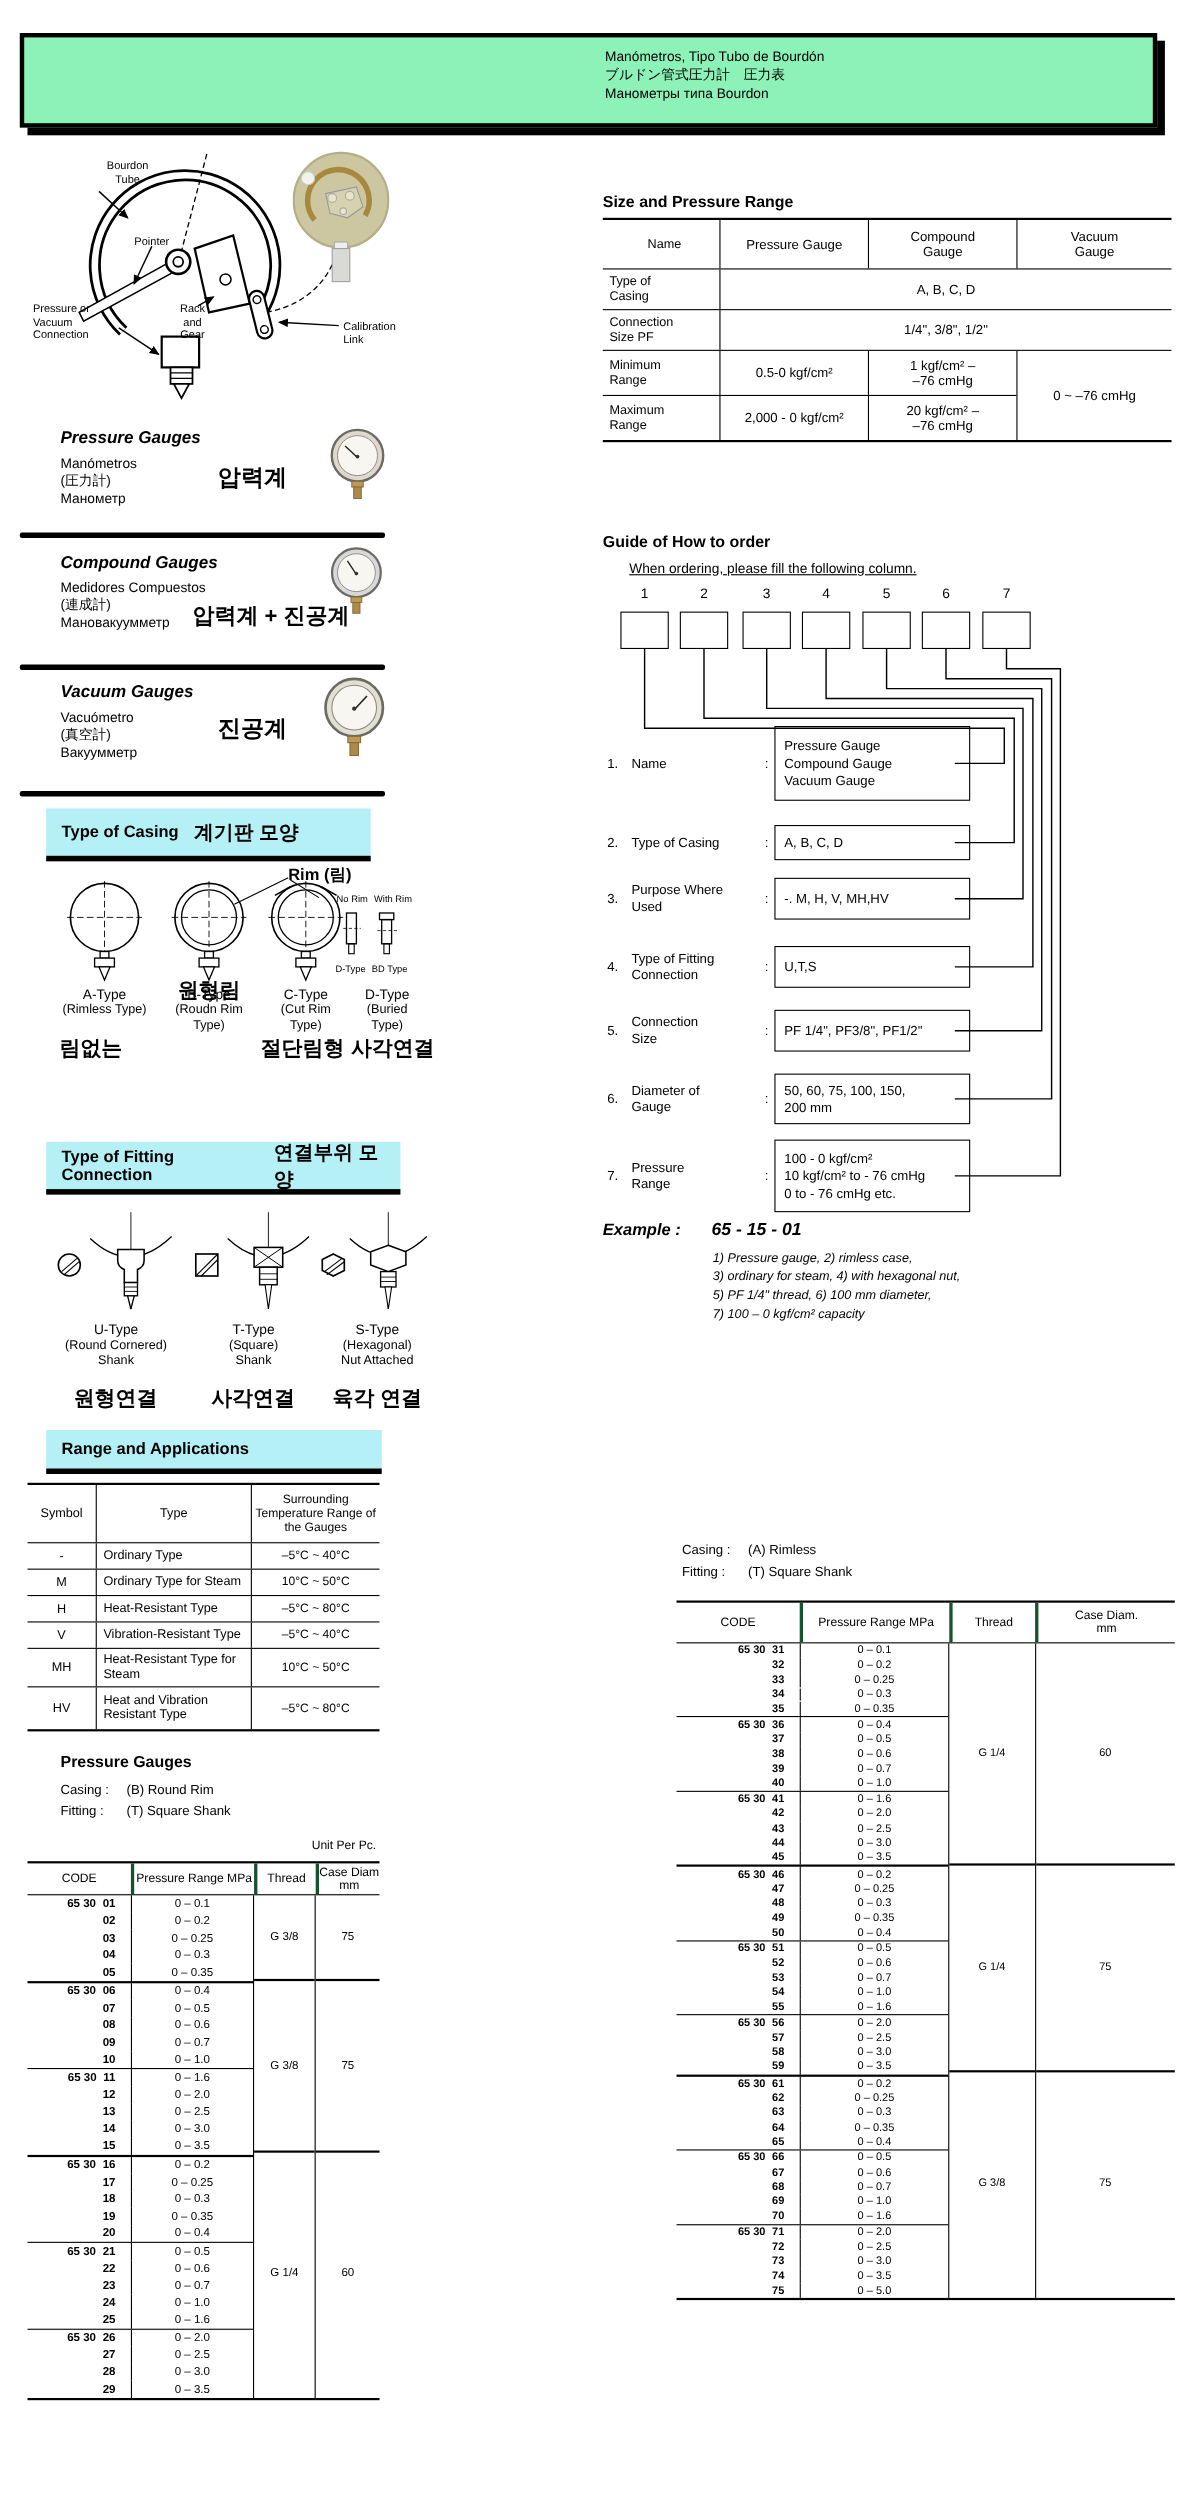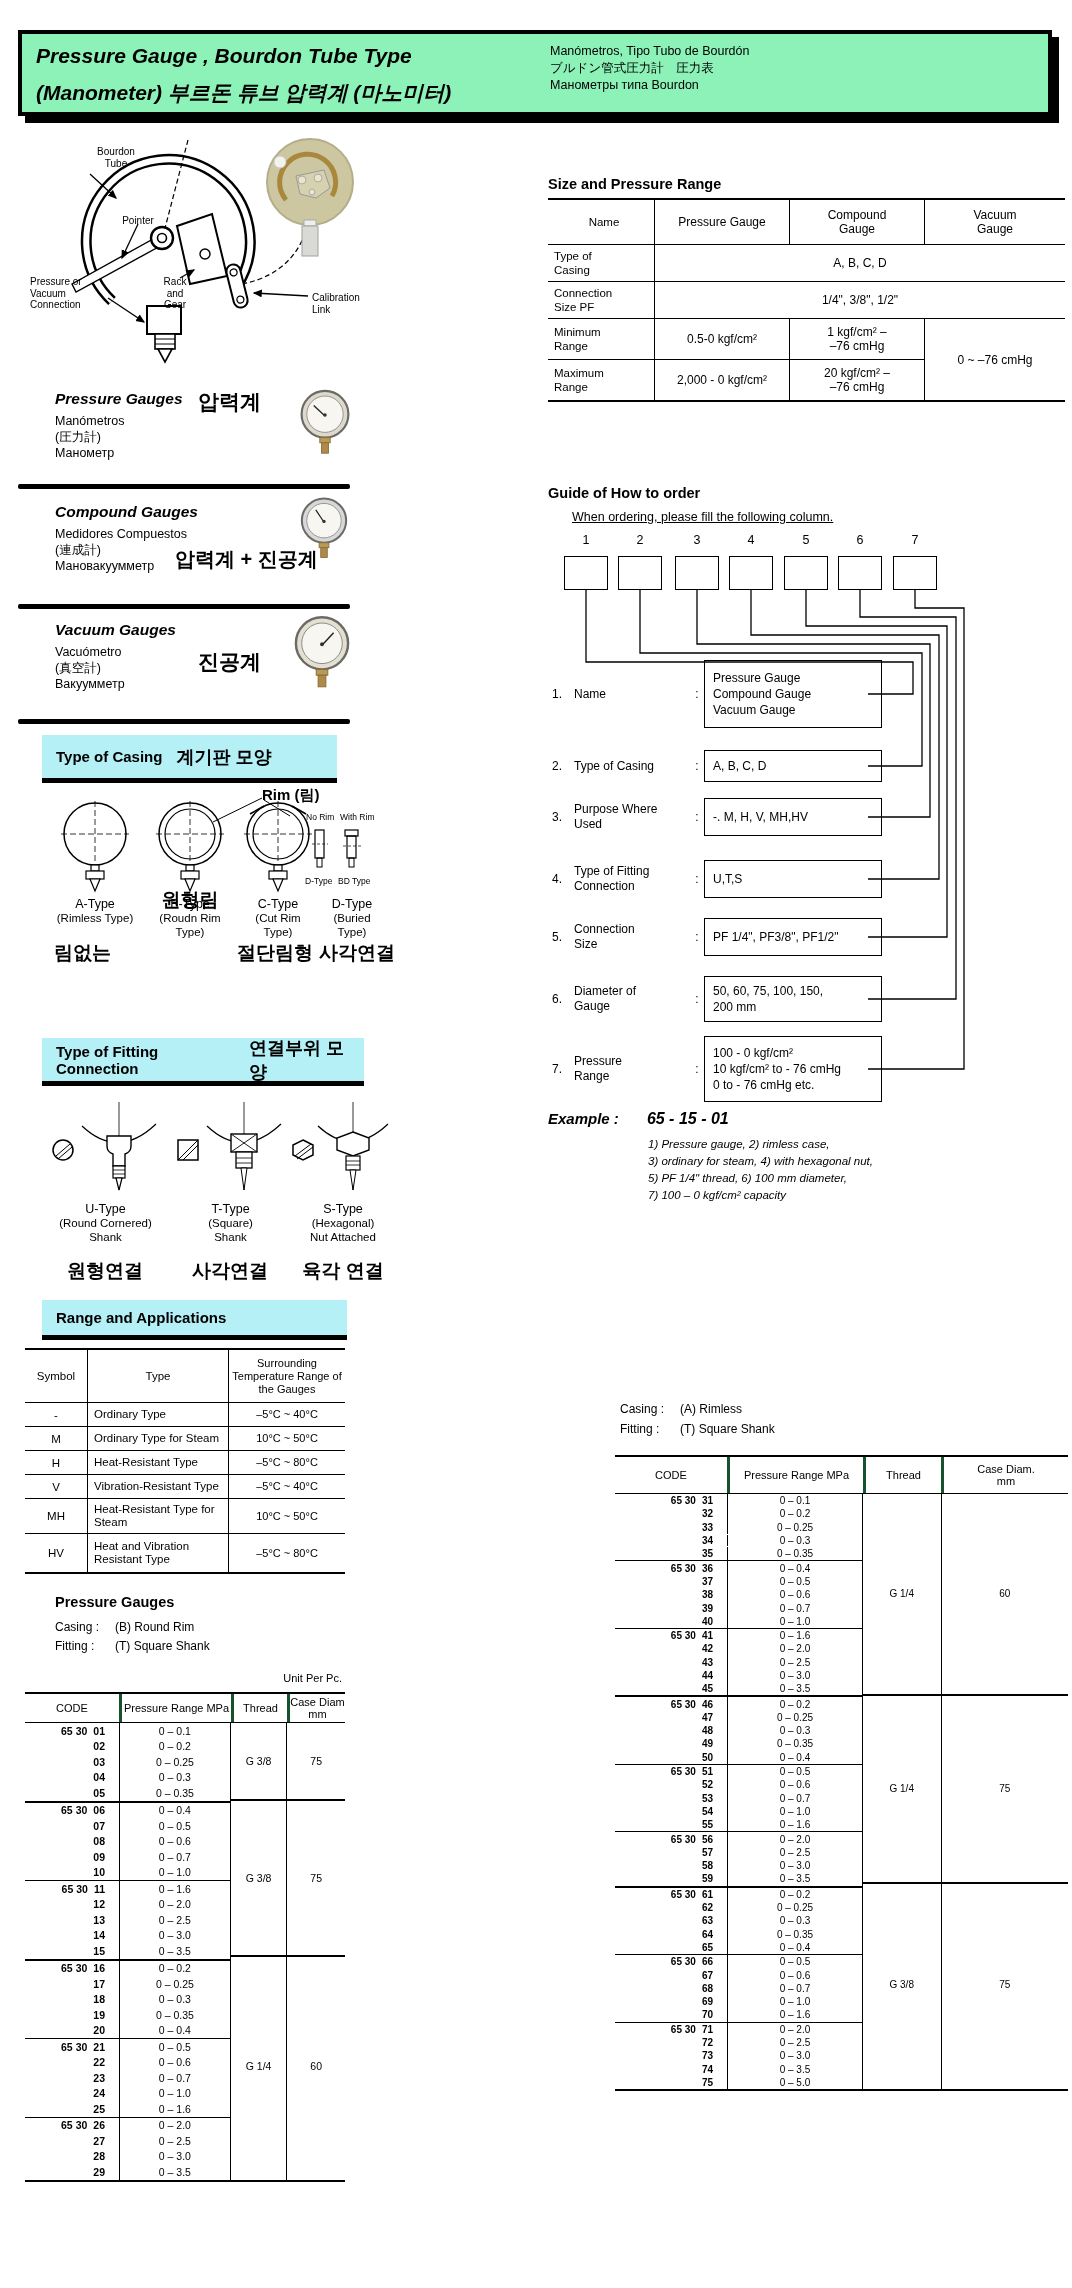--- a/index.html
+++ b/index.html
@@ -107,24 +107,20 @@
   .unit-note{font-size:11px;text-align:right;}
   .spr-title,.og-title{font-size:14.5px;font-weight:bold;}
   .og-note{font-size:12.5px;text-decoration:underline;}
 </style>
 </head>
 <body>
 
 <div class="page">
 
   <div class="abs header-box">
-    <div class="abs hdr-title">
-      <div>Pressure Gauge , Bourdon Tube Type</div>
-      <div>(Manometer)  부르돈 튜브 압력계 (마노미터)</div>
-    </div>
     <div class="abs hdr-sub">
       <div>Manómetros, Tipo Tubo de Bourdón</div>
       <div>ブルドン管式圧力計　圧力表</div>
       <div>Манометры типа Bourdon</div>
     </div>
   </div>
 
   <svg class="abs" style="left:12px;top:126px;" width="365" height="240" viewBox="0 0 365 240">
     <defs>
       <marker id="arr" markerWidth="8" markerHeight="8" refX="6" refY="3" orient="auto">
@@ -178,21 +174,21 @@
     <circle cx="46" cy="56" r="3" fill="#e9e5c6" stroke="#aaa"></circle>
     <circle cx="14" cy="26" r="6" fill="#f2f2ee" stroke="#ccc"></circle>
     <rect x="38" y="84" width="12" height="6" fill="#eee" stroke="#aaa"></rect>
     <rect x="36" y="90" width="16" height="30" fill="#d9d9d6" stroke="#a0a0a0"></rect>
   </svg>
 
   <div class="abs gt-title" style="left:55px;top:390px;">Pressure Gauges</div>
   <div class="abs gt-sub" style="left:55px;top:413px;">Manómetros</div>
   <div class="abs gt-sub" style="left:55px;top:429px;">(圧力計)</div>
   <div class="abs gt-sub" style="left:55px;top:445px;">Манометр</div>
-  <div class="abs gt-ko" style="left:198px;top:388px;">압력계</div>
+  <div class="abs gt-ko" style="left:198px;top:420px;">압력계</div>
   <svg class="abs" style="left:299px;top:388px;" width="52" height="68" viewBox="0 0 60 78">
     <circle cx="30" cy="30" r="27" fill="#ded9cc" stroke="#6b6b66" stroke-width="2.5"></circle>
     <circle cx="30" cy="30" r="21" fill="#f7f6f0" stroke="#888" stroke-width="1"></circle>
     <line x1="30" y1="32" x2="17" y2="20" stroke="#222" stroke-width="1.5"></line>
     <circle cx="30" cy="31" r="2" fill="#333"></circle>
     <rect x="24" y="57" width="12" height="6" fill="#b99a58" stroke="#8a6b34"></rect>
     <rect x="26" y="63" width="8" height="12" fill="#ad8a4c" stroke="#8a6b34"></rect>
   </svg>
   <div class="abs sep" style="left:18px;top:484px;width:332px;"></div>
 

